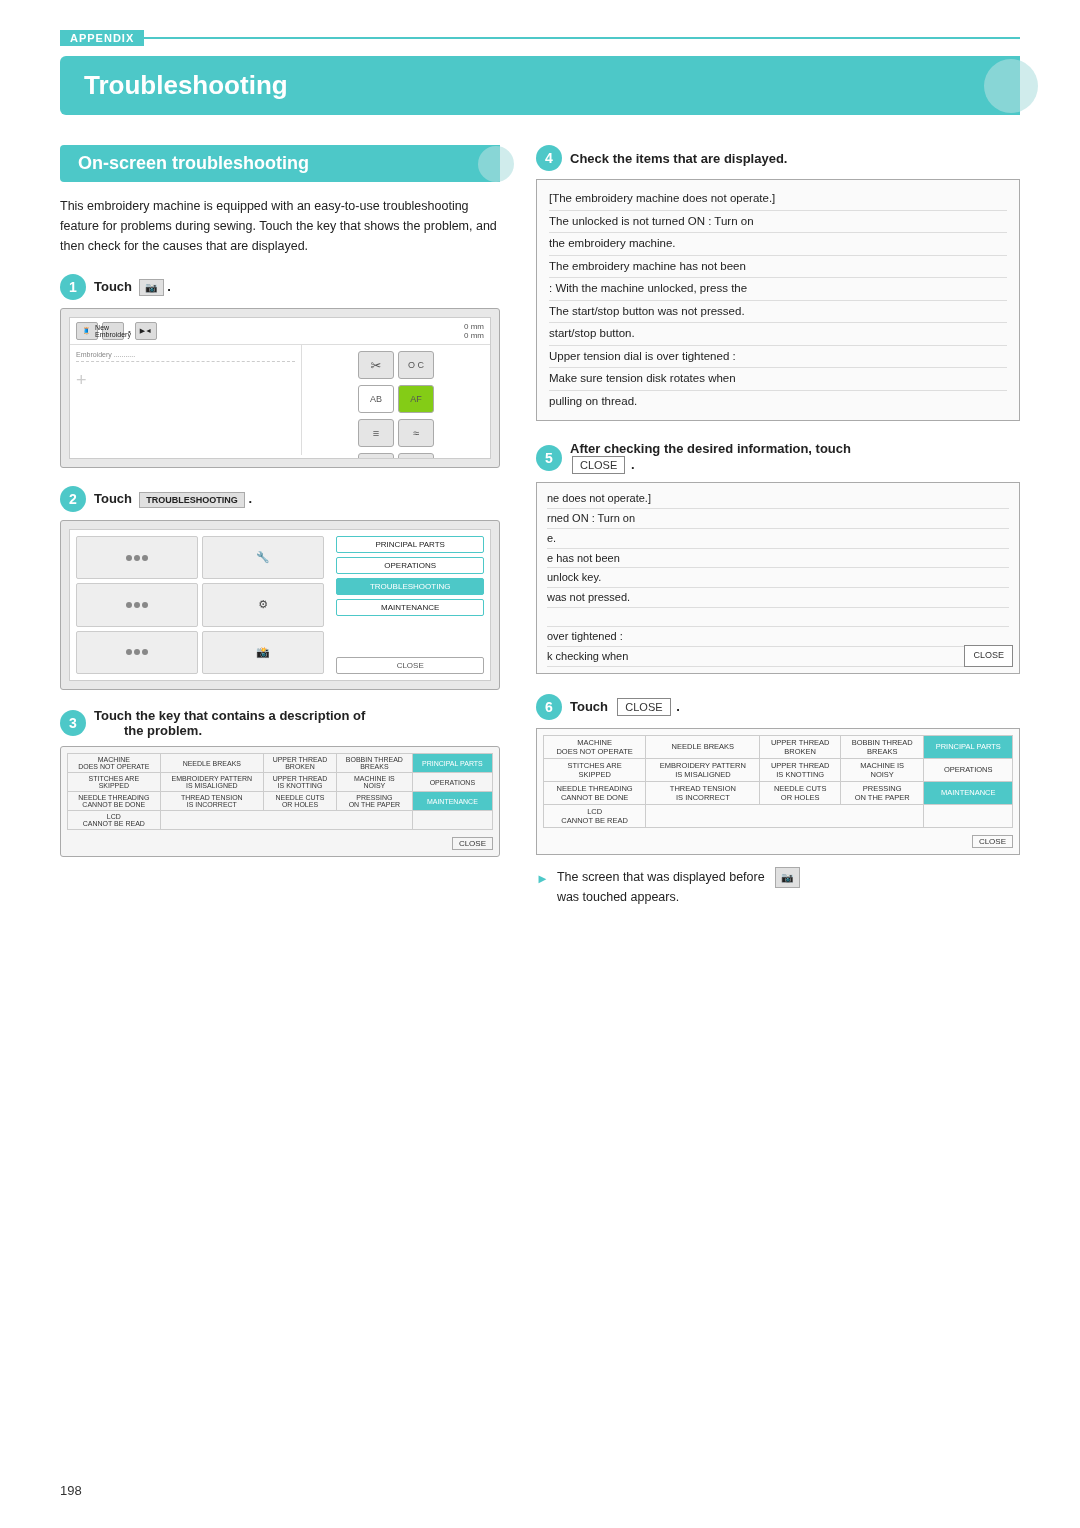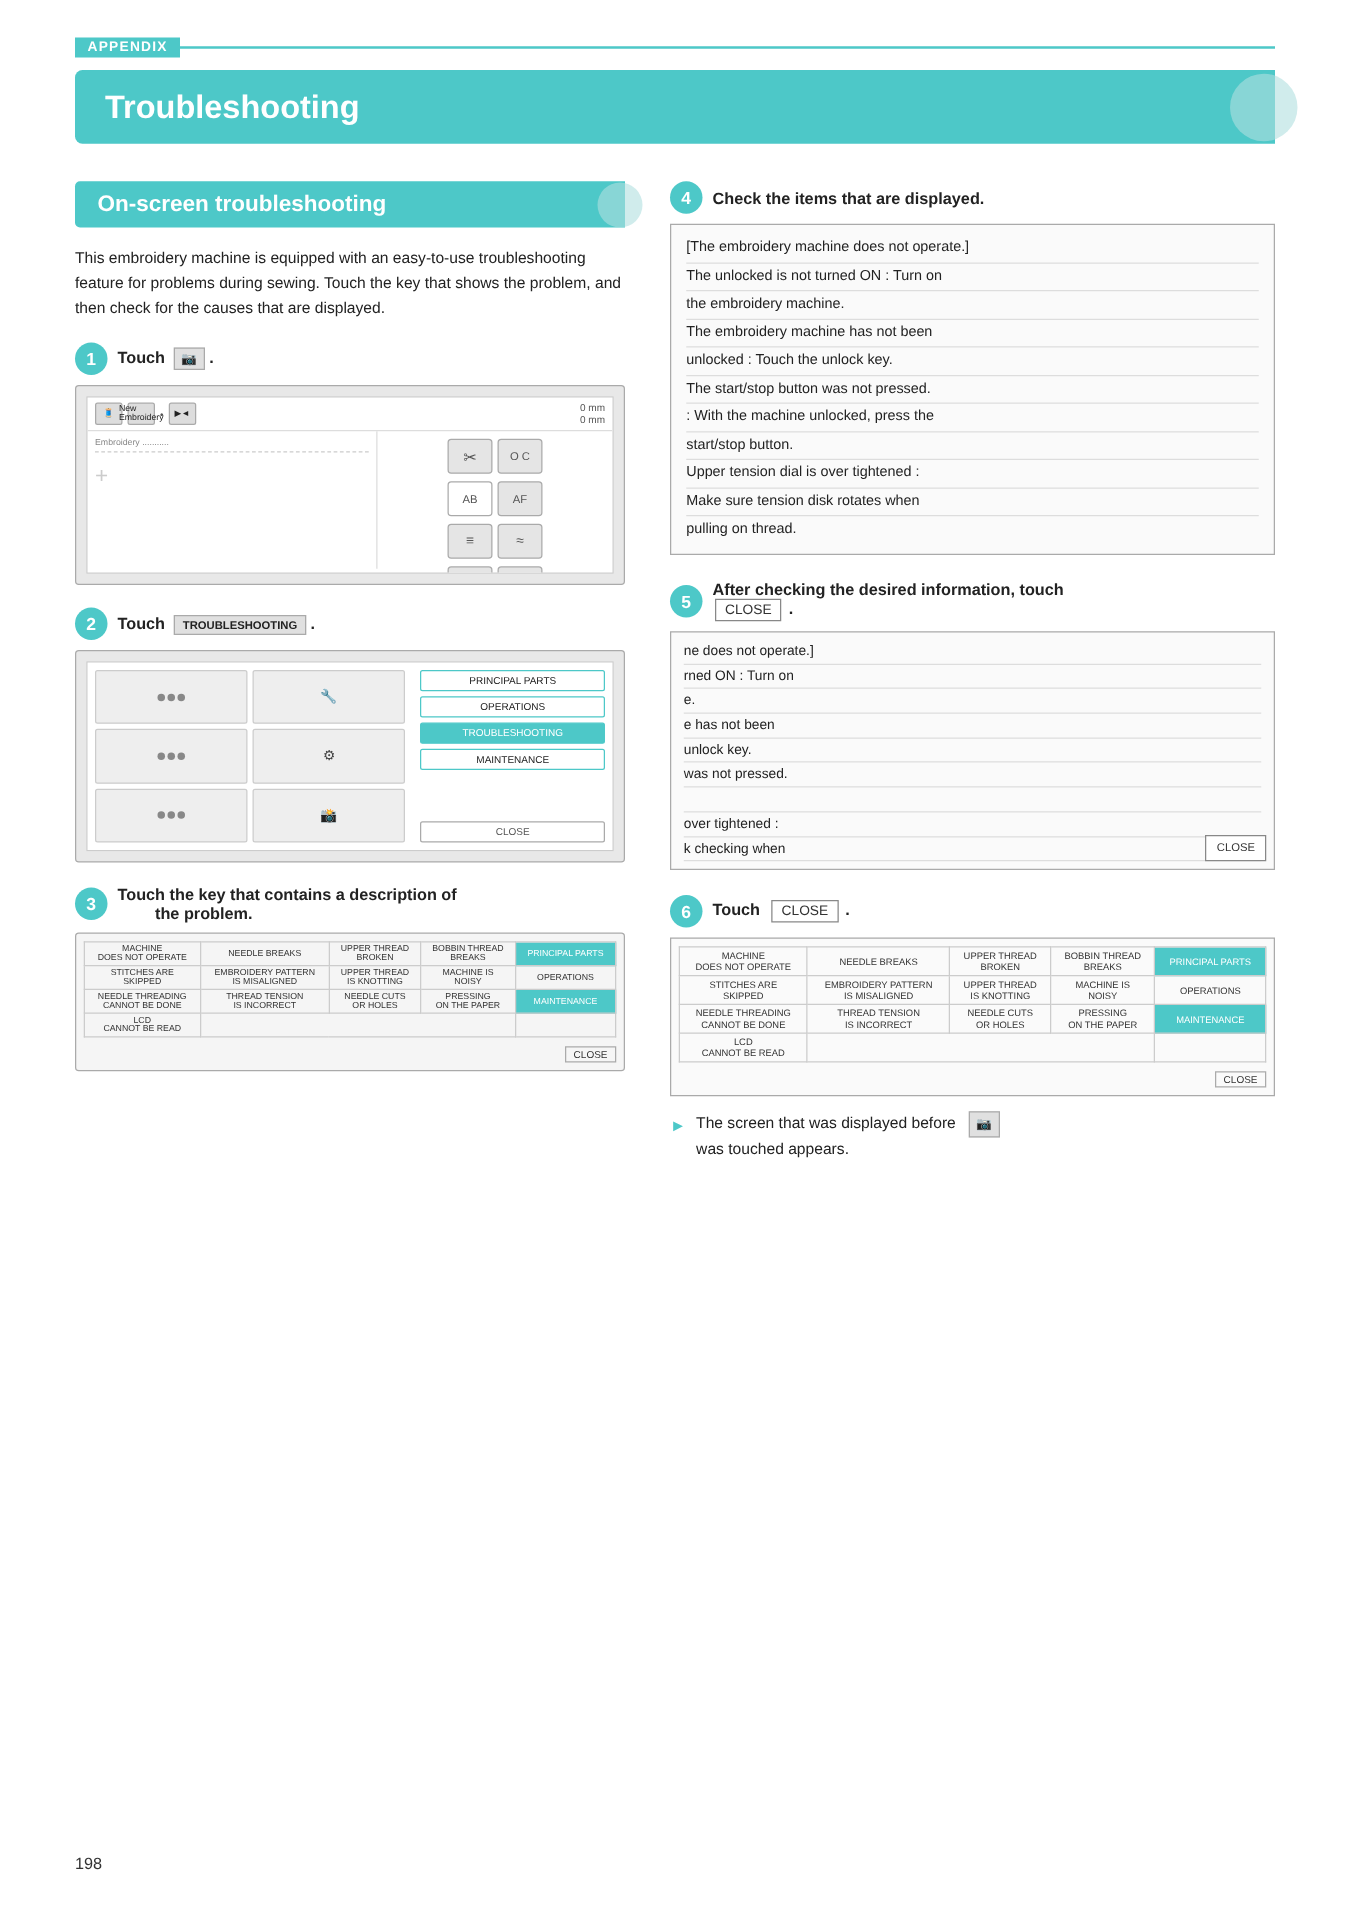--- a/index.html
+++ b/index.html
@@ -474,21 +474,21 @@
                 <div style="width:100%;font-size:7px;color:#888;border-bottom:1px dashed #ccc;padding-bottom:3px;">Embroidery ...........</div>
                 <div style="margin-top:4px;font-size:18px;color:#ccc;">+</div>
               </div>
               <div class="step1-right">
                 <div class="icon-block-pair">
                   <div class="icon-block" style="font-size:13px;">✂</div>
                   <div class="icon-block" style="font-size:9px;">O C</div>
                 </div>
                 <div class="icon-block-pair">
                   <div class="icon-block" style="font-size:9px;background:#fff;">AB</div>
-                  <div class="icon-block" style="font-size:9px;background:#e5e5e5;">AF</div>
+                  <div class="icon-block" style="font-size:9px;background:#84cc16;">AF</div>
                 </div>
                 <div class="icon-block-pair">
                   <div class="icon-block" style="font-size:11px;">≡</div>
                   <div class="icon-block" style="font-size:11px;">≈</div>
                 </div>
                 <div class="icon-block-pair">
                   <div class="icon-block" style="font-size:11px;">⇄</div>
                   <div class="icon-block" style="font-size:11px;">■</div>
                 </div>
               </div>
@@ -593,23 +593,22 @@
       <div class="step-check">
         <div class="step-title">
           <span class="step-number">4</span>
           <span class="step-title-text">Check the items that are displayed.</span>
         </div>
         <div class="info-box">
           <div class="info-line">[The embroidery machine does not operate.]</div>
           <div class="info-line">The unlocked is not turned ON : Turn on</div>
           <div class="info-line">the embroidery machine.</div>
           <div class="info-line">The embroidery machine has not been</div>
-          <div class="info-line">unlocked : Touch the unlock key.</div>
+          <div class="info-line">: With the machine unlocked, press the</div>
           <div class="info-line">The start/stop button was not pressed.</div>
-          <div class="info-line">: With the machine unlocked, press the</div>
           <div class="info-line">start/stop button.</div>
           <div class="info-line">Upper tension dial is over tightened :</div>
           <div class="info-line">Make sure tension disk rotates when</div>
           <div class="info-line">pulling on thread.</div>
         </div>
       </div>
 
       <div class="step-check">
         <div class="step-title">
           <span class="step-number">5</span>

